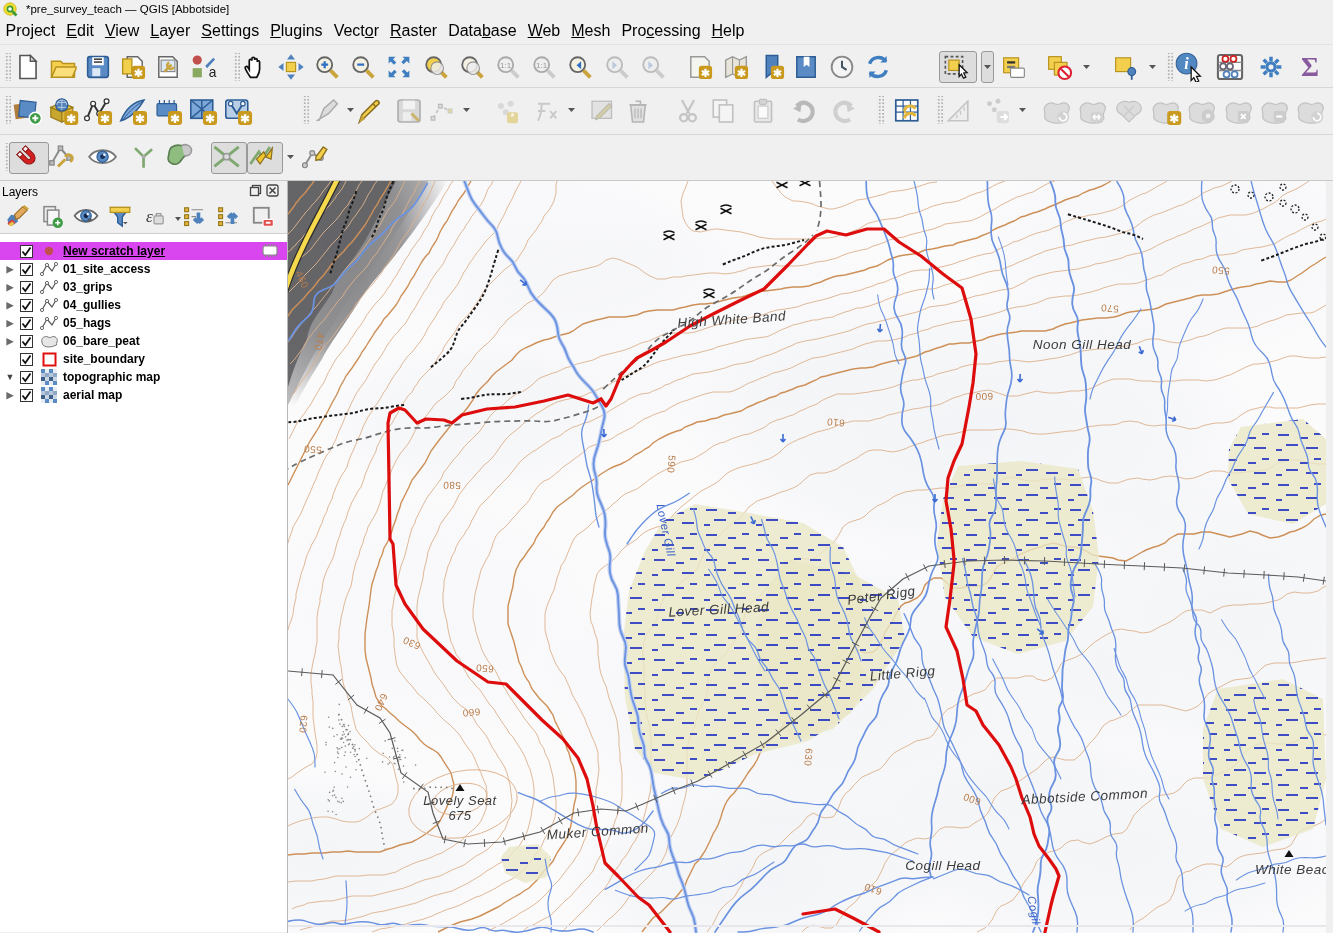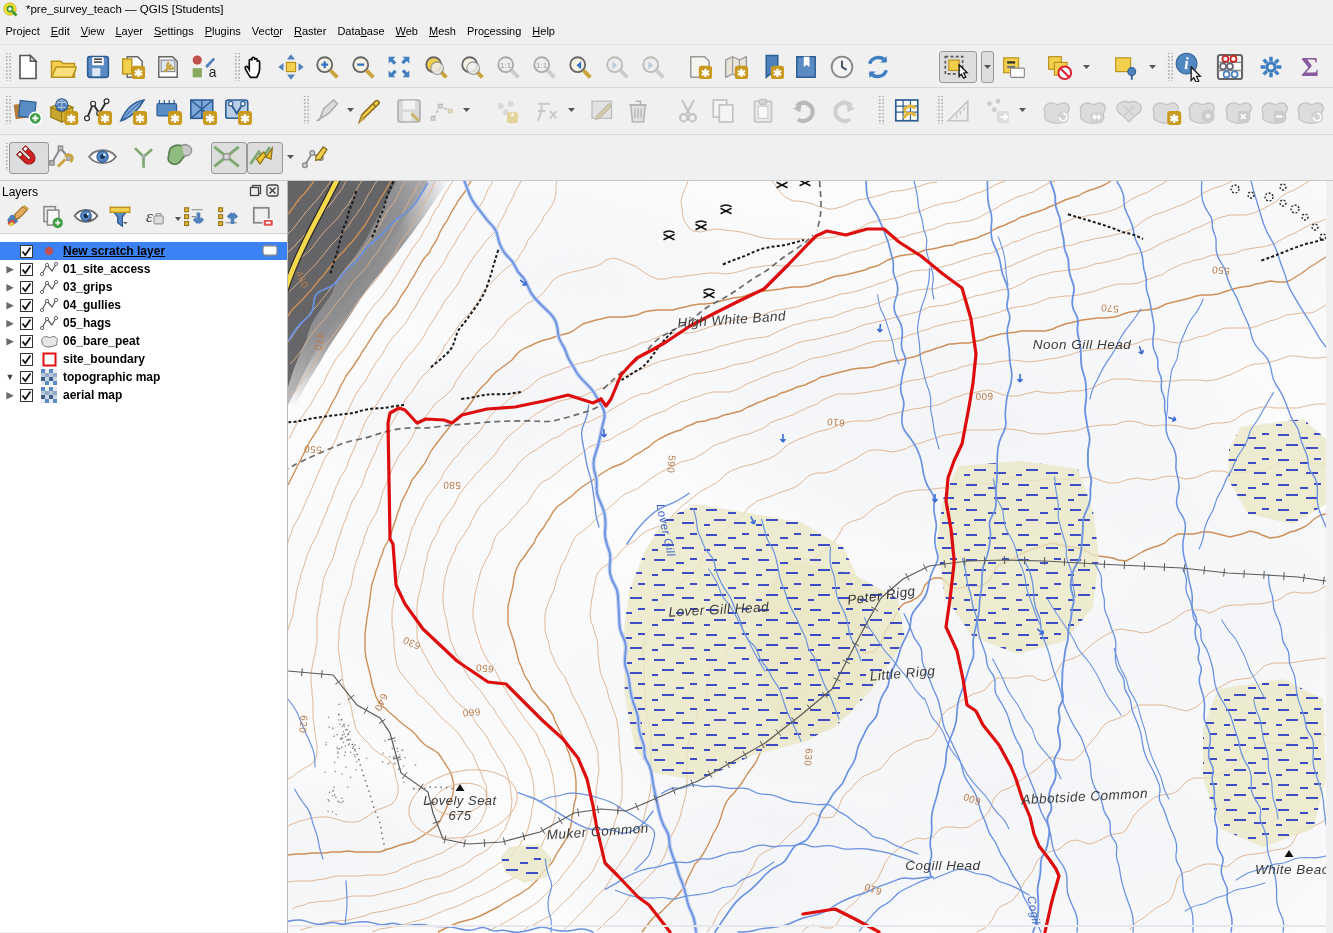--- a/index.html
+++ b/index.html
@@ -1,17 +1,17 @@
 <!DOCTYPE html>
 <html><head><meta charset="utf-8"><style>
 *{margin:0;padding:0;box-sizing:border-box}
 body{font-family:"Liberation Sans",sans-serif;width:1333px;height:933px;overflow:hidden;background:#f0f0f0}
 .titlebar{height:18px;background:#f0f0f0;display:flex;align-items:center;font-size:11.5px;color:#000;padding-left:3px}
 .titlebar .ttxt{margin-left:8px}
-.menubar{height:26px;background:#f0f0f0;display:flex;align-items:center;font-size:11px;color:#000;padding-left:0px}
+.menubar{height:26px;background:#f0f0f0;display:flex;align-items:center;font-size:16px;color:#000;padding-left:0px}
 .menubar span{padding:4px 5.5px}
 .menubar u{text-decoration:underline}
 .tb{background:#f0f0f0;display:flex;align-items:center;position:relative}
 .tb1{height:44px;border-top:1px solid #e3e3e3;border-bottom:1px solid #d7d7d7}
 .tb2{height:47px;border-bottom:1px solid #d7d7d7}
 .tb3{height:46px;border-bottom:1px solid #c8c8c8}
 .btn{width:34px;height:32px;display:flex;align-items:center;justify-content:center;position:absolute;top:6px}
 .tb2 .btn,.tb3 .btn{top:7px}
 .btn.pressed{background:#ddd;border:1px solid #999;border-radius:3px}
 .grip{width:7px;height:28px;position:absolute;top:8px;background-image:radial-gradient(circle,#b0b0b0 0.9px,transparent 1.1px);background-size:3.5px 3.5px;background-position:1px 2px}
@@ -22,35 +22,35 @@
 .tb3 .btn svg{transform:scale(1.22)}
 .main{display:flex;height:752px}
 .panel{width:288px;background:#f0f0f0;position:relative;border-right:1px solid #b8b8b8}
 .ptitle{font-size:12px;color:#000;padding:4px 0 2px 2px;height:20px}
 .pbtns{position:absolute;top:3px;right:8px;display:flex;gap:4px}
 .ptool{display:flex;align-items:center;height:33px;padding-left:4px;gap:7px;border-bottom:1px solid #d0d0d0}
 .ptool .pbtn{width:27px;height:27px;display:flex;align-items:center;justify-content:center}
 .ptool .pbtn svg{transform:scale(1.15)}
 .tree{background:#fff;height:698px;font-size:12px;font-weight:bold;color:#000;padding-top:8px}
 .trow{height:18px;display:flex;align-items:center;position:relative}
-.trow.sel{background:#3b82f6}
+.trow.sel{background:#d946ef}
 .texp{width:12px;margin-left:4px;flex:0 0 auto;font-size:9px;color:#6a6a6a;text-align:center}
 .tcheck{width:13px;height:13px;border:1px solid #333;background:#fff;margin-right:6px;flex:0 0 auto;position:relative;margin-left:4px}
 .tcheck svg{position:absolute;left:0px;top:0px;display:block}
 .ticon{width:20px;display:flex;justify-content:center;margin-right:4px;flex:0 0 auto}
 .mapwrap{width:1038px;height:752px;background:#fbfbfc;position:relative}
 </style></head><body>
 <div class="titlebar">
     <svg width="15" height="15" viewBox="0 0 15 15">
       <circle cx="7" cy="7" r="6.2" fill="#f3df30" stroke="#c9b31d" stroke-width="0.8"></circle>
       <circle cx="7" cy="7" r="2.6" fill="#fff"></circle>
       <circle cx="7" cy="7" r="2.6" fill="none" stroke="#3d9b35" stroke-width="1.6"></circle>
       <path d="M9.5 9.5 L13.5 13.5" stroke="#3d9b35" stroke-width="2.6"></path>
     </svg>
-    <span class="ttxt">*pre_survey_teach — QGIS [Students]</span>
+    <span class="ttxt">*pre_survey_teach — QGIS [Abbotside]</span>
   </div>
 <div class="menubar">
     <span>Pro<u>j</u>ect</span>
     <span><u>E</u>dit</span>
     <span><u>V</u>iew</span>
     <span><u>L</u>ayer</span>
     <span><u>S</u>ettings</span>
     <span><u>P</u>lugins</span>
     <span>Vect<u>o</u>r</span>
     <span><u>R</u>aster</span>

